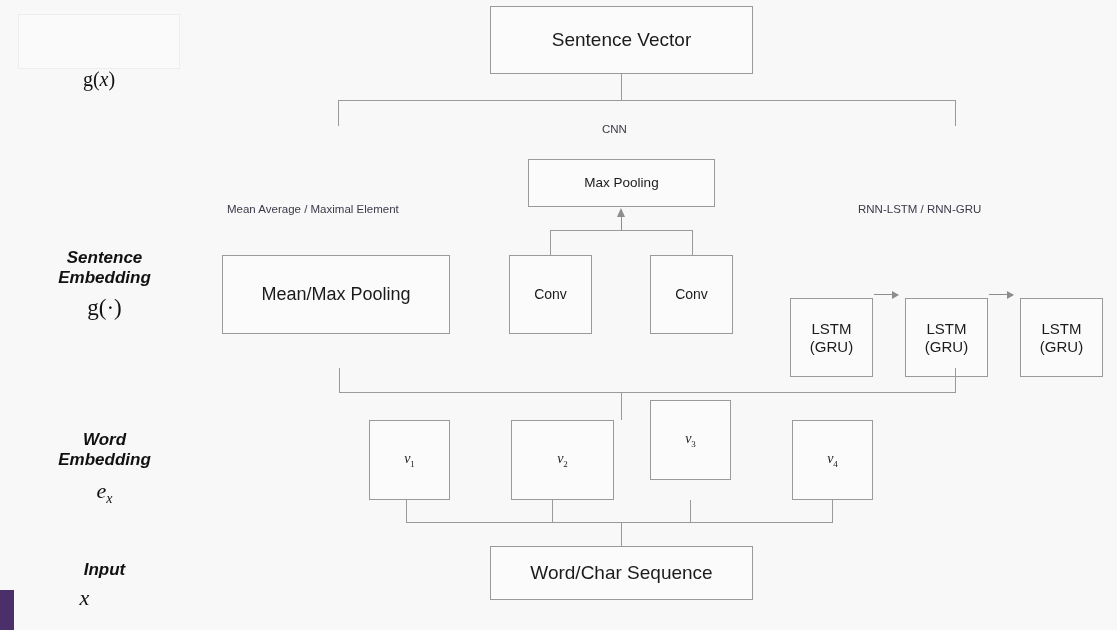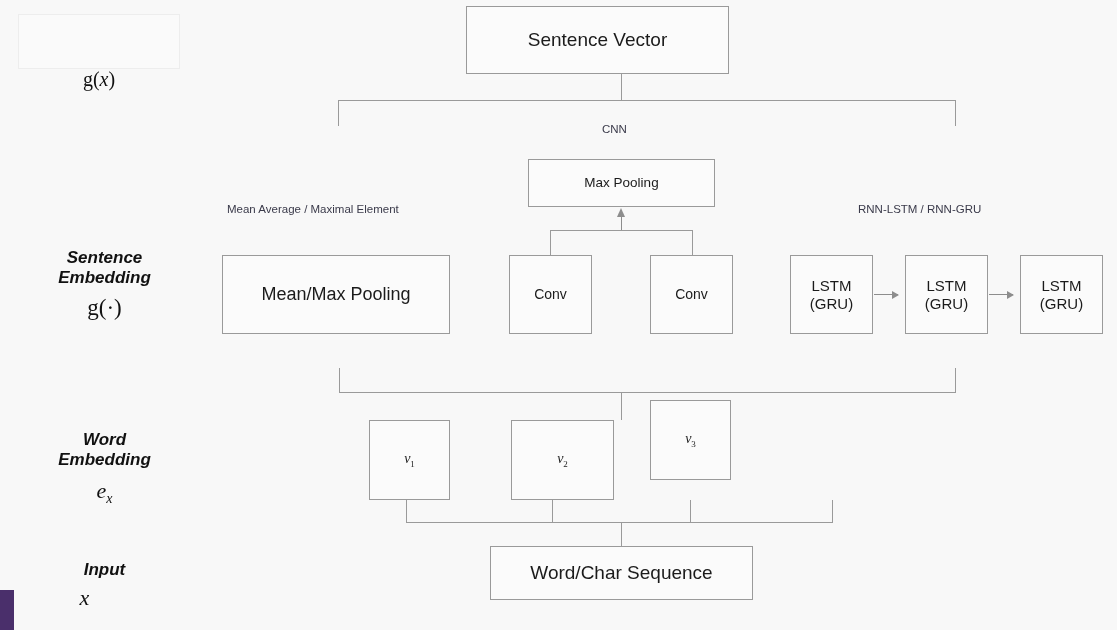--- a/index.html
+++ b/index.html
@@ -48,21 +48,21 @@
   .h{height:1px;}
   .v{width:1px;}
 
   .vbox{
     font-family:"Liberation Serif", serif;
     font-style:italic;
     font-size:14px;
   }
   .vbox sub{font-size:9px;font-style:normal;}
 
-  .lstm{font-size:15px;color:#1b1b1b;}
+  .lstm{font-size:15px;color:#1b1b1b;margin-top:43px;}
   .arrow-h{position:absolute;height:1px;background:#8d8d8d;}
   .arrow-h::after{
     content:"";position:absolute;right:-1px;top:-3.5px;
     border-left:7px solid #8d8d8d;
     border-top:4px solid transparent;
     border-bottom:4px solid transparent;
   }
   .arrow-up{position:absolute;width:1px;background:#8d8d8d;}
   .arrow-up::after{
     content:"";position:absolute;left:-4px;top:-8px;
@@ -98,21 +98,21 @@
      <div>Word</div>
      <div>Embedding</div>
   </div>
   <div class="mathlbl" style="left:12px;top:478px;width:185px;font-size:22px;font-style:italic;">
      <span>e</span><sub style="font-size:14px;">x</sub>
   </div>
 
   <div class="lbl" style="left:12px;top:560px;width:185px;font-size:17px;">Input</div>
   <div class="mathlbl" style="left:-8px;top:585px;width:185px;font-size:22px;font-style:italic;">x</div>
 
-  <div class="box" style="left:466px;top:6px;width:263px;height:68px;font-size:19px;">Sentence Vector</div>
+  <div class="box" style="left:490px;top:6px;width:263px;height:68px;font-size:19px;">Sentence Vector</div>
 
   <div class="line v" style="left:621px;top:74px;height:27px;"></div>
 
   <div class="line h" style="left:338px;top:100px;width:618px;"></div>
   <div class="line v" style="left:338px;top:100px;height:26px;"></div>
   <div class="line v" style="left:955px;top:100px;height:26px;"></div>
 
   <div class="ann" style="left:602px;top:123px;">CNN</div>
 
   <div class="box" style="left:528px;top:159px;width:187px;height:48px;font-size:13.5px;">Max Pooling</div>
@@ -159,20 +159,25 @@
   <div class="box vbox" style="left:511px;top:420px;width:103px;height:80px;">
      <span>
        <span>v</span><sub>2</sub>
      </span>
   </div>
   <div class="box vbox" style="left:650px;top:400px;width:81px;height:80px;">
      <span>
        <span>v</span><sub>3</sub>
      </span>
   </div>
+  <div class="box vbox" style="left:792px;top:420px;width:81px;height:80px;">
+     <span>
+       <span>v</span><sub>4</sub>
+     </span>
+  </div>
 
   <div class="line v" style="left:406px;top:500px;height:23px;"></div>
   <div class="line v" style="left:552px;top:500px;height:23px;"></div>
   <div class="line v" style="left:690px;top:500px;height:23px;"></div>
   <div class="line v" style="left:832px;top:500px;height:23px;"></div>
   <div class="line h" style="left:406px;top:522px;width:427px;"></div>
   <div class="line v" style="left:621px;top:522px;height:24px;"></div>
 
   <div class="box" style="left:490px;top:546px;width:263px;height:54px;font-size:19px;">Word/Char Sequence</div>
 

